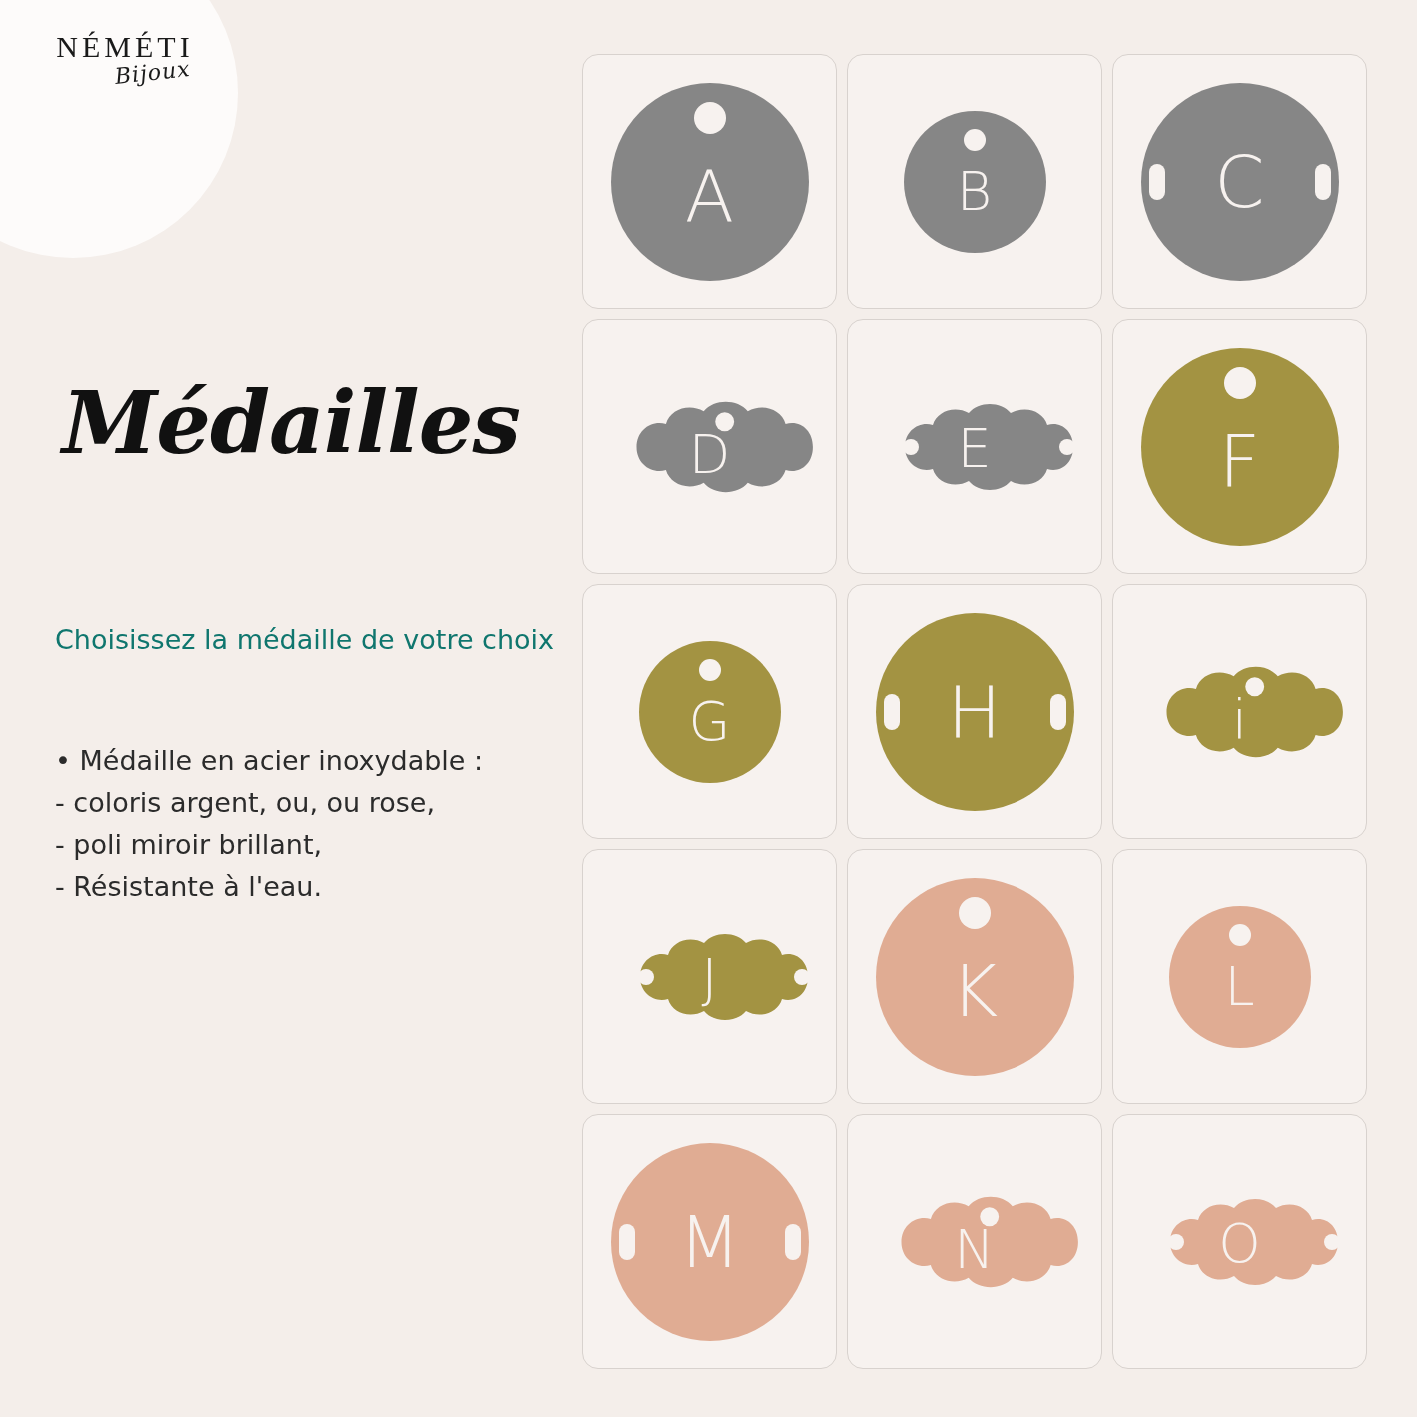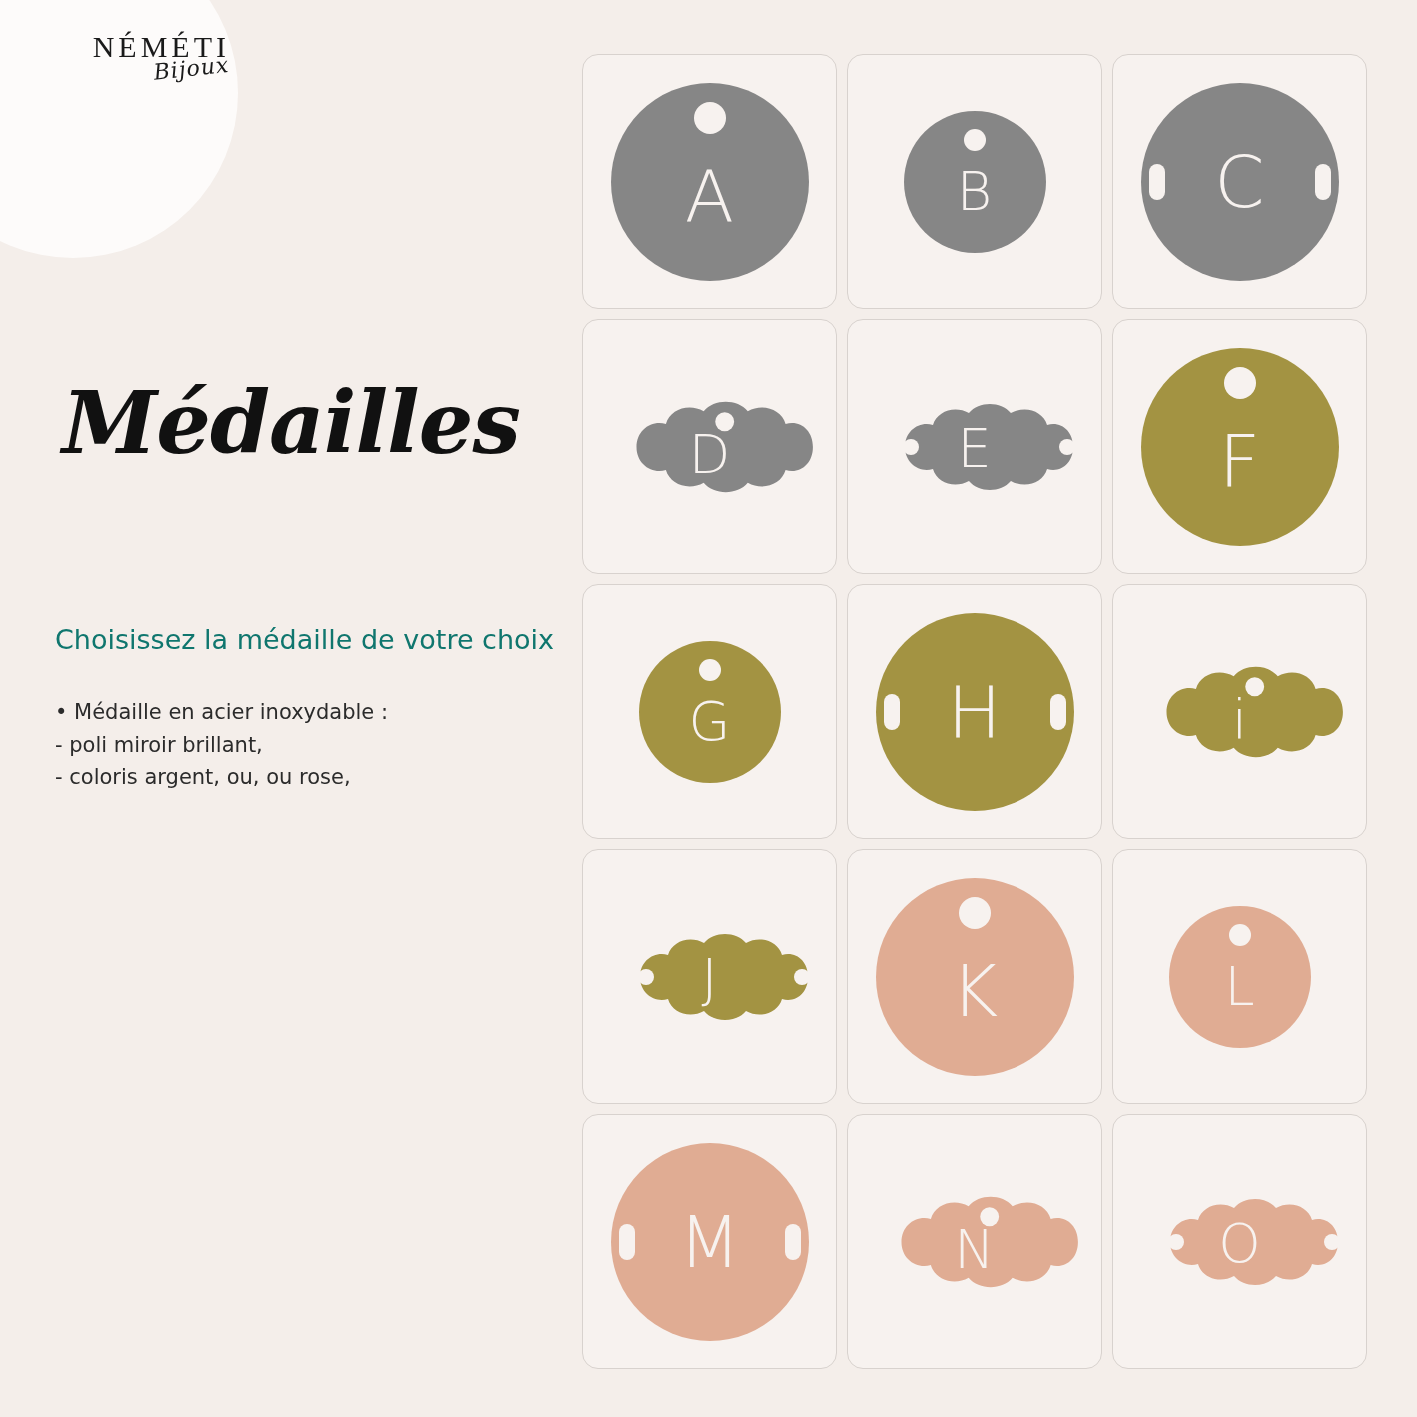--- a/index.html
+++ b/index.html
@@ -24,21 +24,21 @@
     height: 330px;
     border-radius: 50%;
     background: #fdfbfa;
     z-index: 5;
   }
   .logo-inner {
     position: absolute;
     top: 104px;
     left: 112px;
     width: 210px;
-    text-align: right;
+    text-align: center;
   }
   .logo-name {
     font-family: "Liberation Serif", serif;
     font-size: 30px;
     letter-spacing: 4px;
     color: #1a1a1a;
     line-height: 1;
   }
   .logo-sub {
     font-family: "DejaVu Serif", serif;
@@ -75,23 +75,23 @@
     position: absolute;
     left: 55px;
     top: 624px;
     font-size: 27px;
     color: #0f766e;
     font-family: "DejaVu Sans", sans-serif;
   }
   .bullets {
     position: absolute;
     left: 55px;
-    top: 696px;
+    top: 740px;
     width: 500px;
-    font-size: 21px;
+    font-size: 27px;
     color: #2b2b2b;
     font-family: "DejaVu Sans", sans-serif;
     line-height: 1.55;
   }
   .bullets .group { margin-bottom: 34px; }
   .bullets .line { white-space: nowrap; }
 
   
   .grid {
     position: absolute;
@@ -140,22 +140,23 @@
     <div class="logo-sub">Bijoux</div>
   </div>
 </div>
 
 <div class="left-col">
   <div class="title">Médailles</div>
   <div class="lead">Choisissez la médaille de votre choix</div>
   <div class="bullets" id="bullets">
       <div class="group">
         <div class="line">• Médaille en acier inoxydable :</div>
+        <div class="line">- coloris argent, ou, ou rose,</div>
         <div class="line">- poli miroir brillant,</div>
-        <div class="line">- coloris argent, ou, ou rose,</div>
+        <div class="line">- Résistante à l'eau.</div>
       </div>
     </div>
 </div>
 
 <div class="grid" id="medal-grid">
     <div class="cell">
       <div class="shape-wrap">
         <svg width="200" height="200" viewBox="0 0 200 200">
           <circle cx="100" cy="100" r="99" fill="#868686"></circle>
           <circle cx="100" cy="36" r="16" fill="#f7f2ef"></circle>

